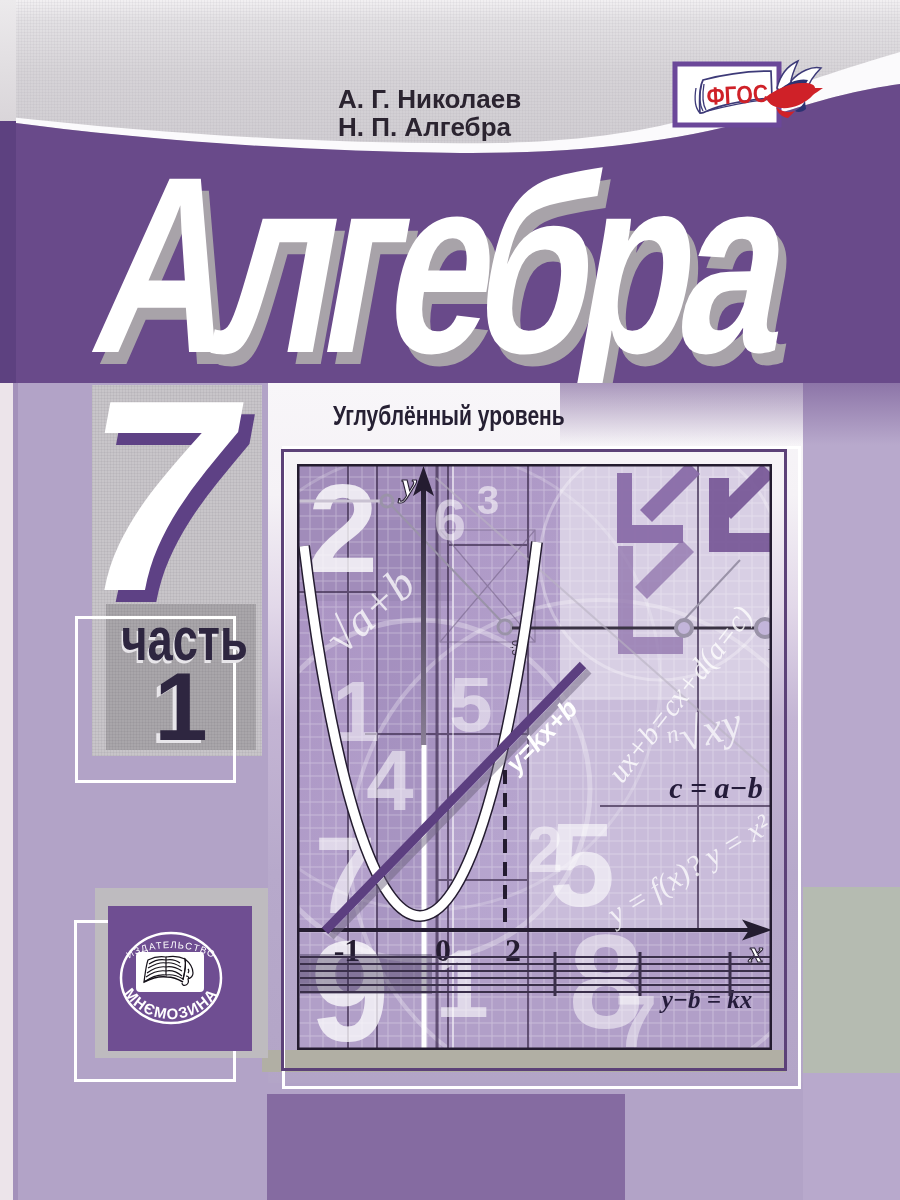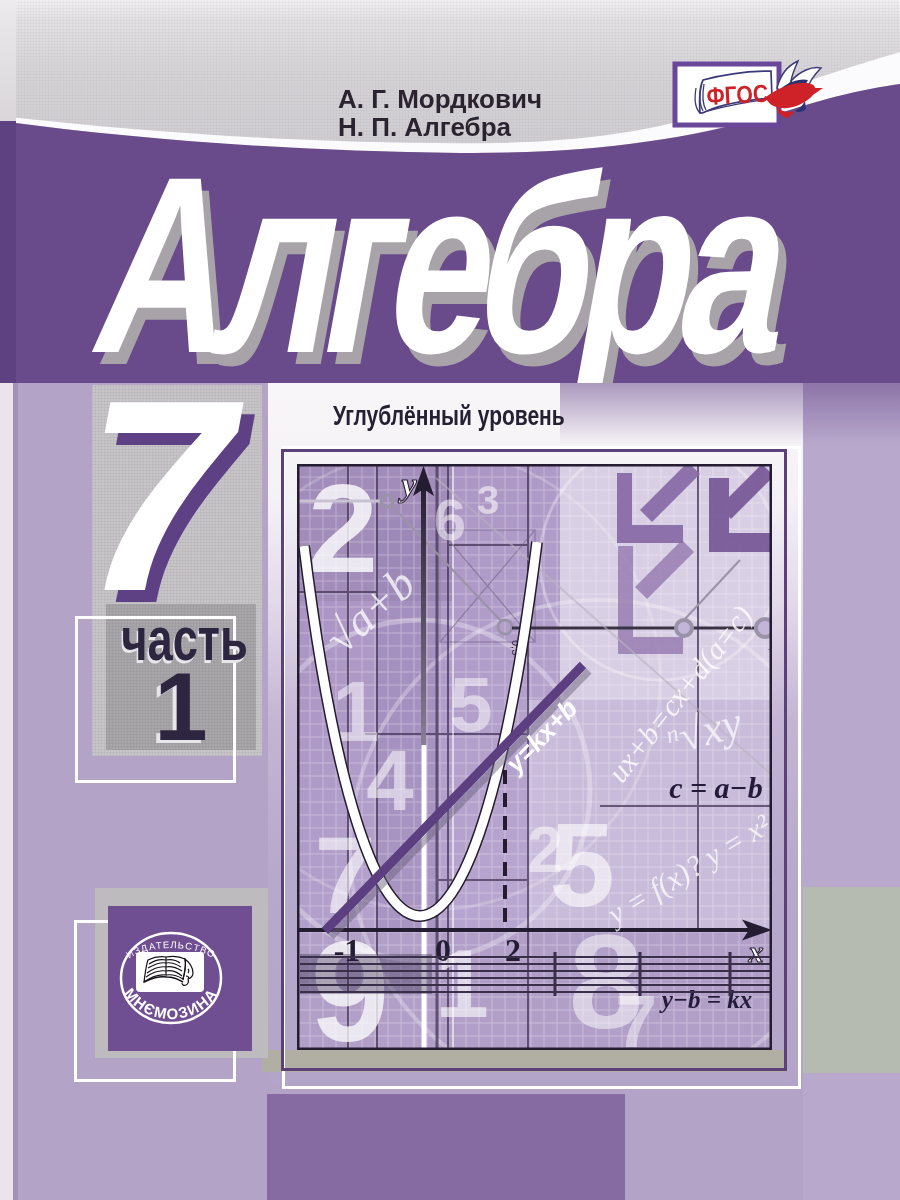--- a/index.html
+++ b/index.html
@@ -22,21 +22,21 @@
 
   <path d="M0,121 C150,141 300,151 460,153 C600,154 700,137 790,110 C838,95 860,90 900,84 L900,383 L0,383 Z" fill="#694a8a"></path>
 </svg>
 
 <div class="abs" style="left:803px;top:383px;width:97px;height:817px;background:#b8a9cc;"></div>
 
 <div class="abs" style="left:803px;top:887px;width:97px;height:186px;background:#b5bbb1;"></div>
 
 <div class="abs" style="left:267px;top:1094px;width:358px;height:106px;background:#856ba1;"></div>
 
-<div class="abs" style="left:338px;top:84px;width:300px;font-weight:bold;font-size:26px;color:#2b2430;">А. Г. Мордкович</div>
+<div class="abs" style="left:338px;top:84px;width:300px;font-weight:bold;font-size:26px;color:#2b2430;">А. Г. Николаев</div>
 
 <div class="abs" style="left:338px;top:112px;width:300px;font-weight:bold;font-size:26px;color:#2b2430;">Н. П. Алгебра</div>
 
 <svg class="abs" style="left:655px;top:50px;" width="190" height="95" viewBox="0 0 190 95">
 
   <rect x="20" y="14" width="104" height="61" fill="#ffffff" stroke="#6b4799" stroke-width="5"></rect>
 
   <path d="M45,63 C44,48 45,36 48,30 C70,24 96,21 116,21 L117,48 C92,50 66,55 52,61 C49,62.5 46.5,63.5 45,63 Z" fill="#ffffff" stroke="#3d3a78" stroke-width="1.7"></path>
   <path d="M45,63 C41,59 39,50 41,38 M48,61 C45,56 44,47 46,36 M51,60 C48,55 47,46 49,34" fill="none" stroke="#3d3a78" stroke-width="1.3"></path>
   <path d="M52,61 C76,55 96,51 117,49" fill="none" stroke="#3d3a78" stroke-width="1.3"></path>

